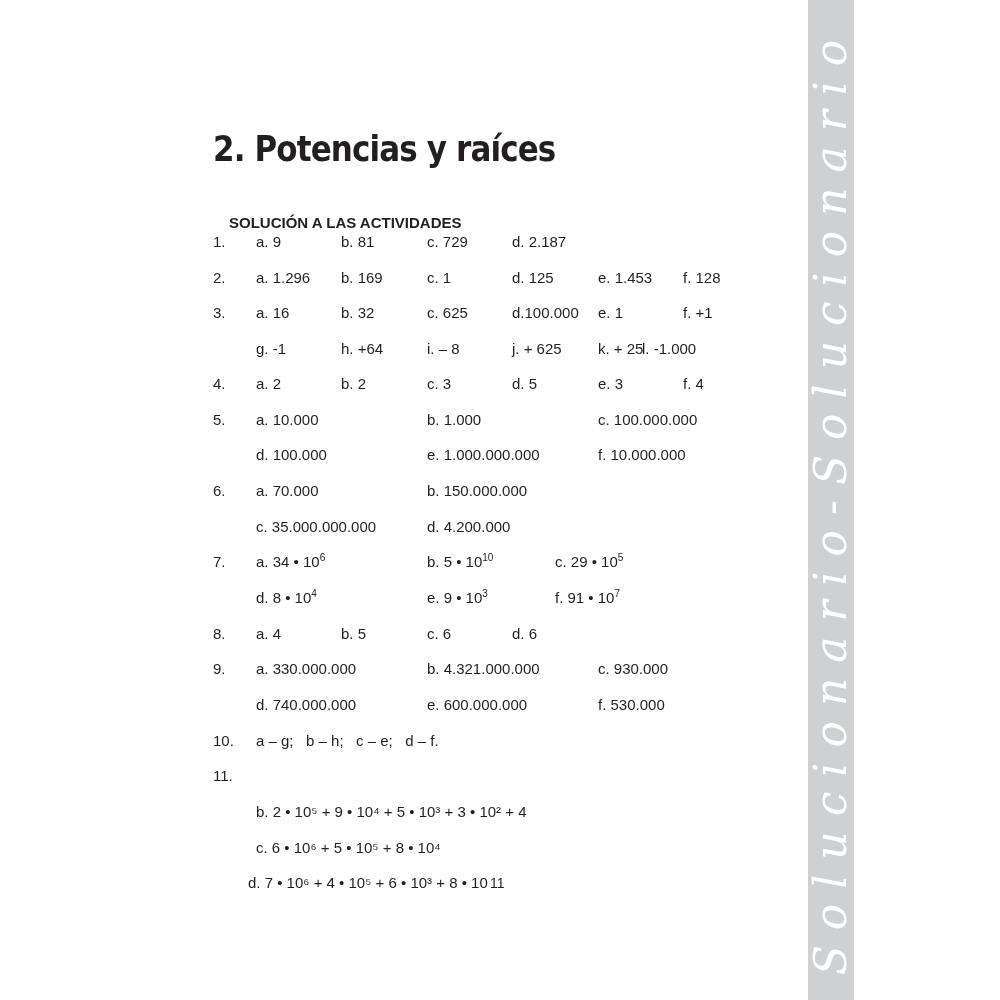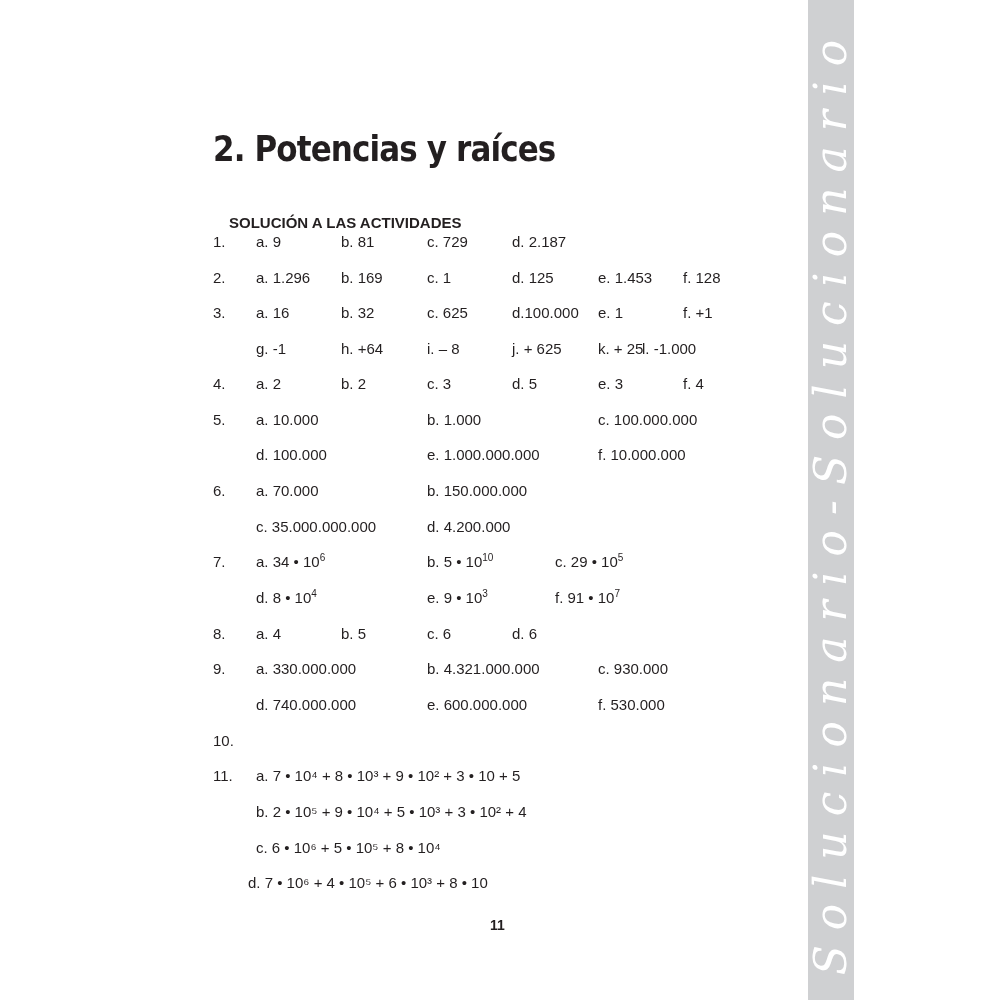--- a/index.html
+++ b/index.html
@@ -21,22 +21,22 @@
     font-weight: bold; font-size: 15px; margin: 16px; color: #231f20;
   }
   .row {
     position: absolute; left: 0; height: 22px;
     font-size: 15px; line-height: 22px; width: 800px;
   }
   .row span { position: absolute; white-space: nowrap; }
   .num { left: 213px; }
   sup { font-size: 10px; vertical-align: 6px; line-height: 0; }
   .page-number {
-    position: absolute; left: 490px; top: 917px;
-    font-weight: bold; font-size: 14px;
+    position: absolute; left: 490px; top: 875px;
+    font-weight: normal; font-size: 14px;
   }
   .sidebar {
     position: absolute; left: 808px; top: 0; width: 46px; height: 1000px;
     background: #cfd0d2;
   }
   .sidebar-text {
     position: absolute; left: 23px; top: 500px;
     width: 1000px; height: 46px;
     transform: translate(-50%, -50%) rotate(-90deg);
     font-family: "DejaVu Serif", serif; font-style: italic;
@@ -145,25 +145,25 @@
   <span style="left:598px">c. 930.000</span>
 </div>
 <div class="row" style="top:694px">
   <span style="left:256px">d. 740.000.000</span>
   <span style="left:427px">e. 600.000.000</span>
   <span style="left:598px">f. 530.000</span>
 </div>
 
 <div class="row" style="top:730px">
   <span class="num">10.</span>
+  <span style="left:256px; white-space:pre">a – g;   b – h;   c – e;   d – f.</span>
 </div>
 
 <div class="row" style="top:765px">
   <span class="num">11.</span>
-  <span style="left:256px">a. 7 • 10⁴ + 8 • 10³ + 9 • 10² + 3 • 10 + 5</span>
 </div>
 <div class="row" style="top:801px">
   <span style="left:256px">b. 2 • 10⁵ + 9 • 10⁴ + 5 • 10³ + 3 • 10² + 4</span>
 </div>
 <div class="row" style="top:837px">
   <span style="left:256px">c. 6 • 10⁶ + 5 • 10⁵ + 8 • 10⁴</span>
 </div>
 <div class="row" style="top:872px">
   <span style="left:248px">d. 7 • 10⁶ + 4 • 10⁵ + 6 • 10³ + 8 • 10</span>
 </div>

